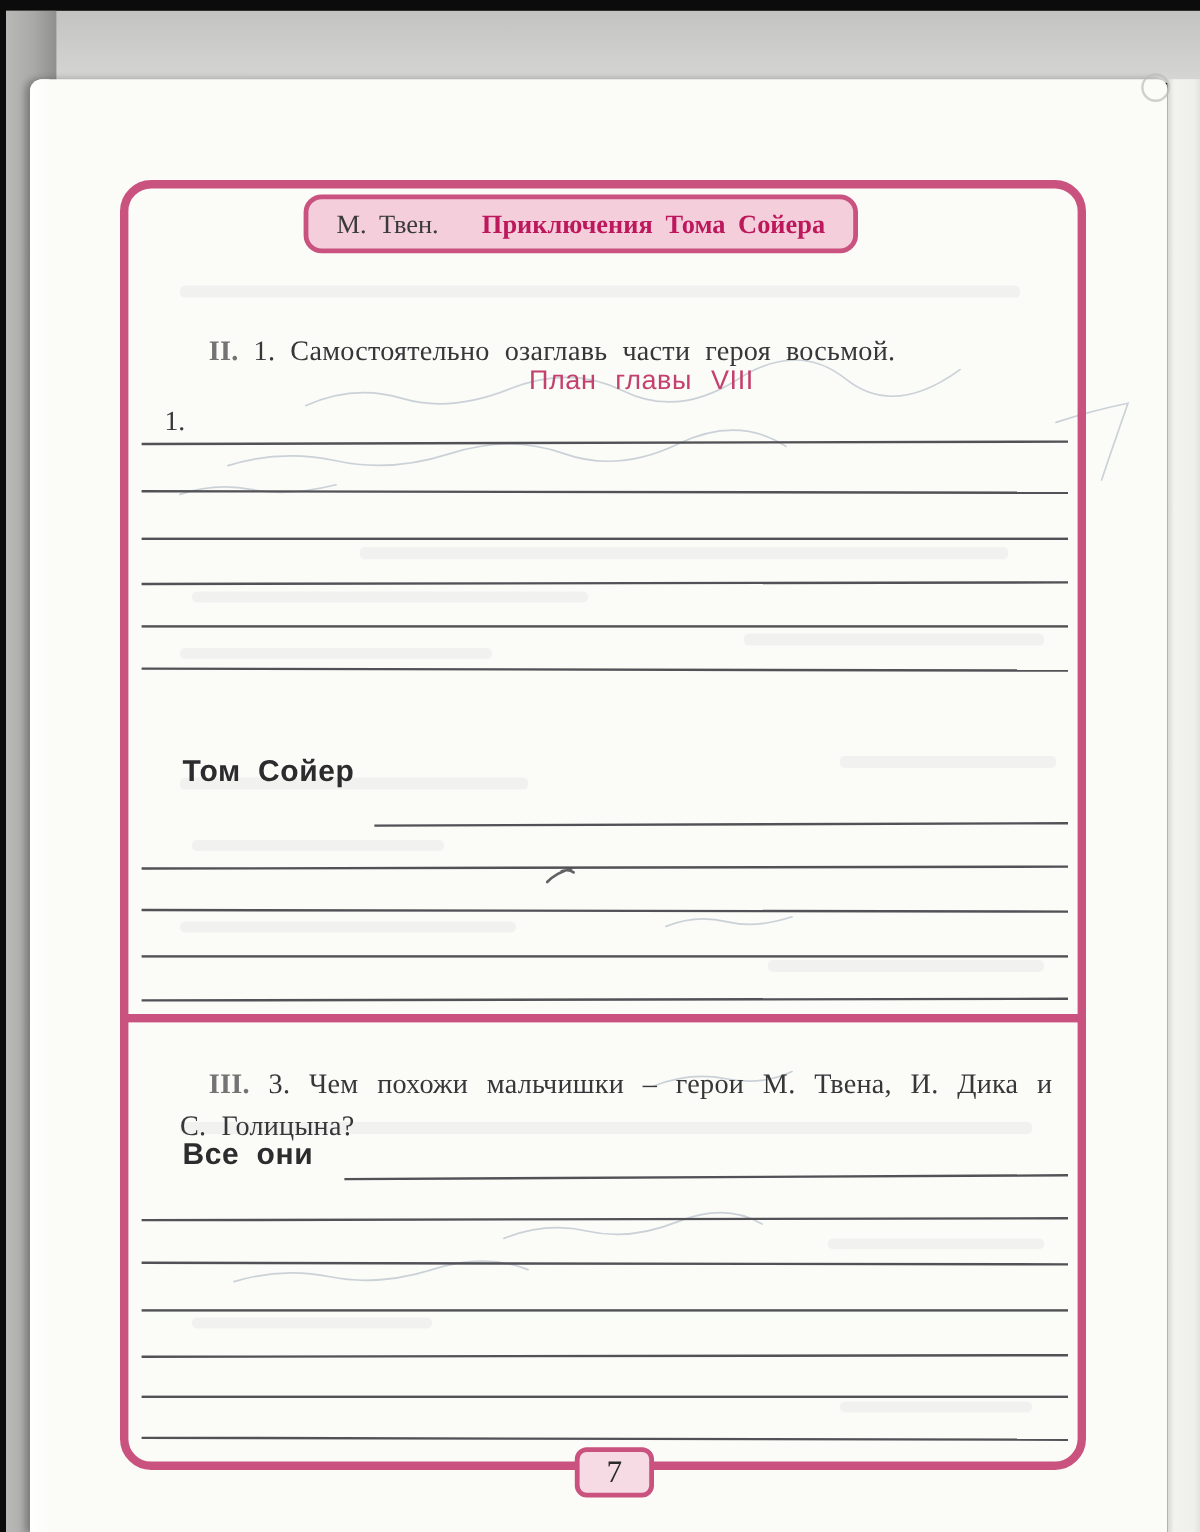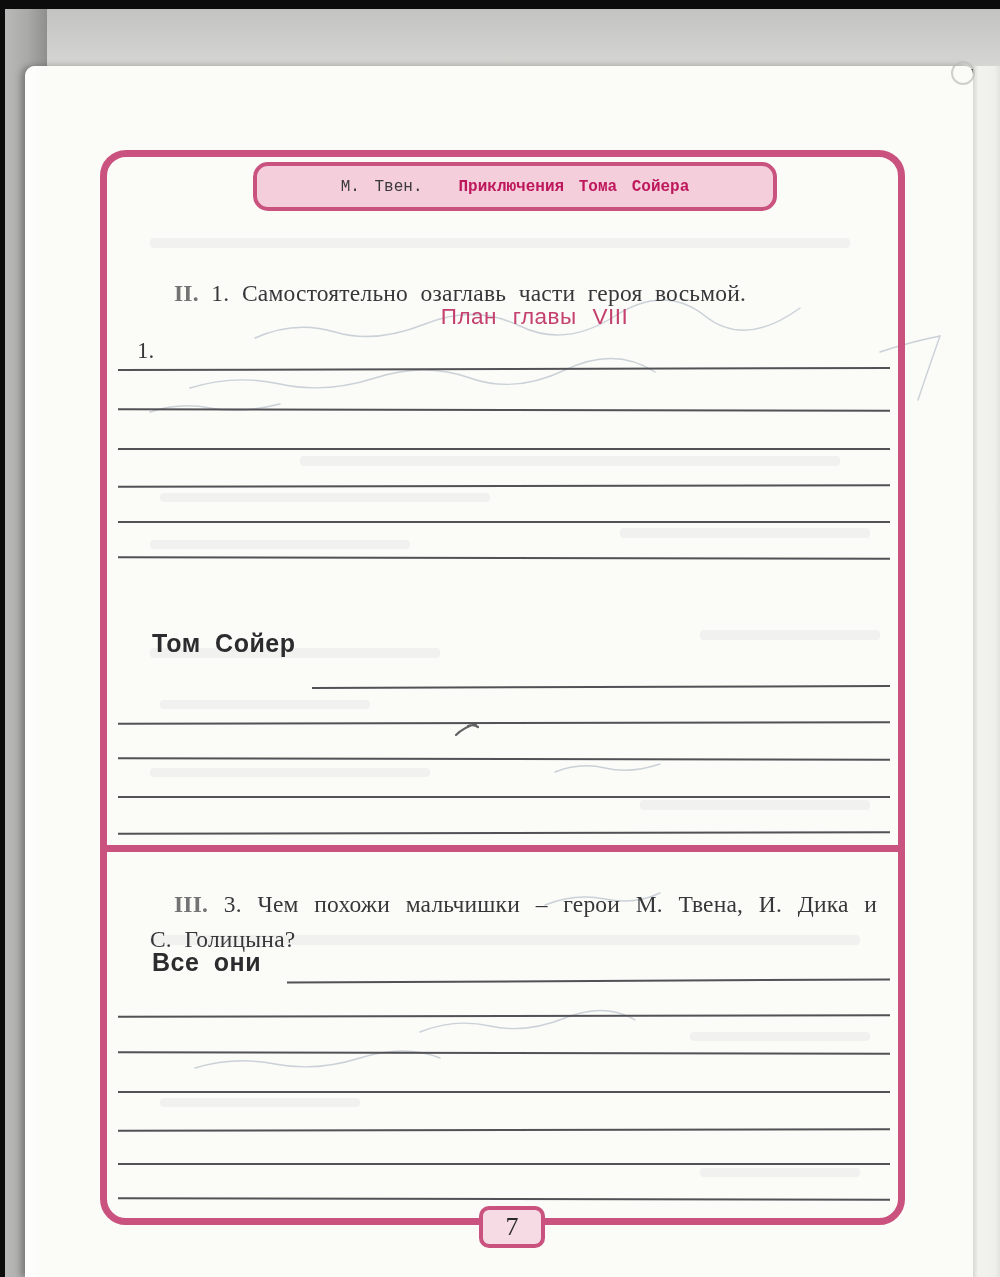--- a/index.html
+++ b/index.html
@@ -16,24 +16,24 @@
     box-shadow:-4px 0 6px rgba(0,0,0,.28);}
   .page-edge-right{position:absolute;left:973px;top:66px;width:27px;bottom:0;
     background:linear-gradient(to right,#d8d7d3 0,#f2f2ef 20%,#efefec 80%,#e3e3e0 100%);}
   .page-highlight-left{position:absolute;left:25px;top:66px;width:16px;bottom:0;
     background:linear-gradient(to right,#ffffff,#fbfbf8);border-radius:10px 0 0 0;}
   
   .frame{position:absolute;left:100px;top:150px;width:805px;height:1075px;
     box-sizing:border-box;border:7px solid #c9537e;border-radius:26px;}
   .divider{position:absolute;left:102px;top:845px;width:801px;height:7px;background:#c9537e;}
   
-  .badge{position:absolute;left:253px;top:162px;width:524px;height:49px;
+  .badge{position:absolute;left:253px;top:162px;width:462px;height:49px;
     box-sizing:border-box;background:#f4cedb;border:4px solid #c9537e;border-radius:15px;
     display:flex;align-items:center;justify-content:center;gap:12px;
-    font-family:Liberation Mono, monospace;font-size:16px;color:#3a3a3c;word-spacing:5px;}
+    font-family:Liberation Serif, serif;font-size:22px;color:#3a3a3c;word-spacing:5px;}
   .badge .author{font-weight:normal;}
   .badge .title{font-weight:bold;color:#be185d;margin-left:24px;}
   
   .task{position:absolute;left:150px;width:727px;font-size:23.5px;line-height:35px;
     color:#37373a;text-align:justify;text-indent:24px;word-spacing:6.5px;letter-spacing:.2px;}
   .roman{color:#737373;font-weight:bold;}
   .plan-heading{position:absolute;left:107px;top:304px;width:791px;text-align:center;
     font-family:"Liberation Sans",sans-serif;font-size:22.5px;color:#c4406e;
     word-spacing:9px;letter-spacing:.5px;margin-left:32px;}
   .item-label{position:absolute;left:137px;top:338px;font-size:23px;color:#38383a;}

